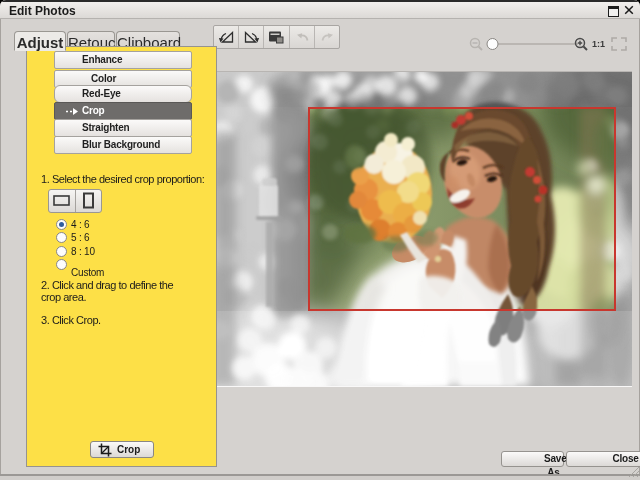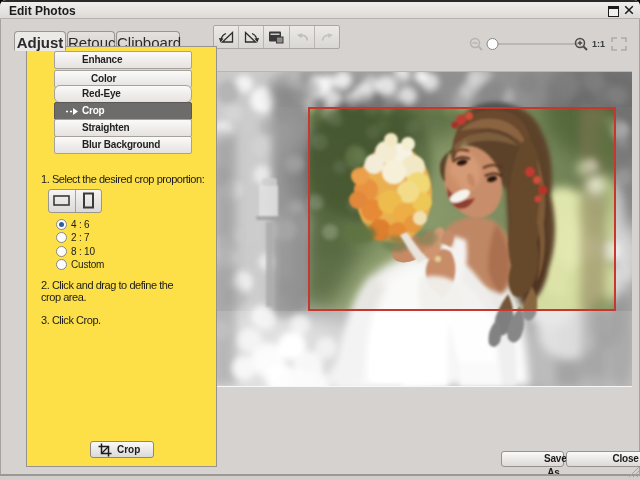--- a/index.html
+++ b/index.html
@@ -160,25 +160,25 @@
             <rect x="5" y="6" width="15" height="9" fill="none" stroke="#3a3a3a" stroke-width="1.6"></rect>
           </svg></div>
       <div class="obtn"><svg width="26" height="22">
             <rect x="8" y="3.5" width="9" height="14" fill="none" stroke="#3a3a3a" stroke-width="2"></rect>
           </svg></div>
     </div>
 
     <div class="radio sel" style="top:172px;"></div>
       <div class="rlabel" style="top:172px;">4 : 6</div>
     <div class="radio" style="top:185px;"></div>
-      <div class="rlabel" style="top:185px;">2 : 7</div>
+      <div class="rlabel" style="top:185px;">5 : 6</div>
     <div class="radio" style="top:199px;"></div>
       <div class="rlabel" style="top:199px;">8 : 10</div>
     <div class="radio" style="top:212px;"></div>
-      <div class="rlabel" style="top:212px;">Custom</div>
+      <div class="rlabel" style="top:220px;">Custom</div>
 
     <div class="ptext" style="top:232px;">2. Click and drag to define the<br>crop area.</div>
     <div class="ptext" style="top:267px;">3. Click Crop.</div>
 
     <div class="abs" id="cropbtn">Crop
       <svg style="position:absolute;left:7px;top:1px;" width="14" height="14" viewBox="0 0 14 14">
         <path d="M3.5 0.5 V10.5 H13.5 M0.5 3.5 H10.5 V13.5" fill="none" stroke="#1b1b1b" stroke-width="1.5"></path>
         <path d="M10.5 3.5 L3.5 10.5" stroke="#1b1b1b" stroke-width="1.2"></path>
       </svg>
     </div>

